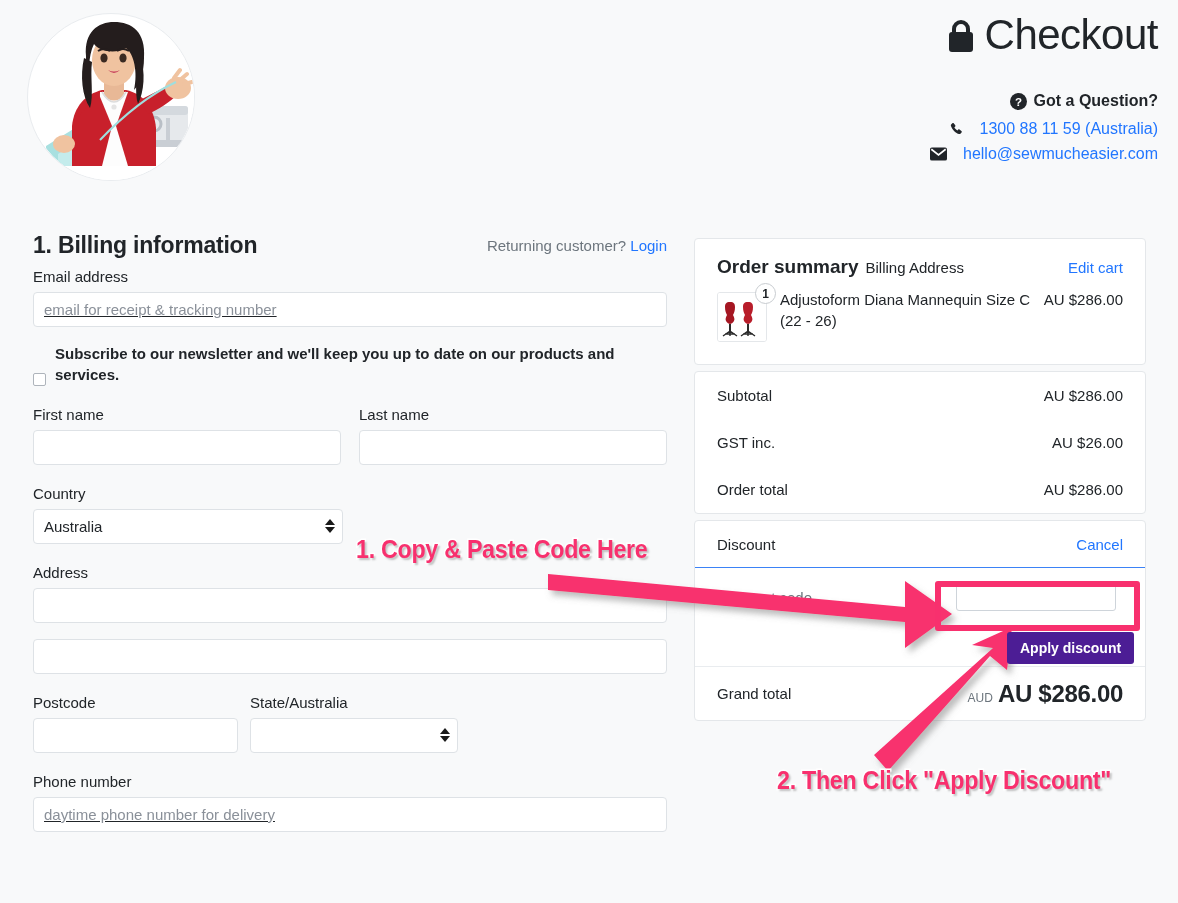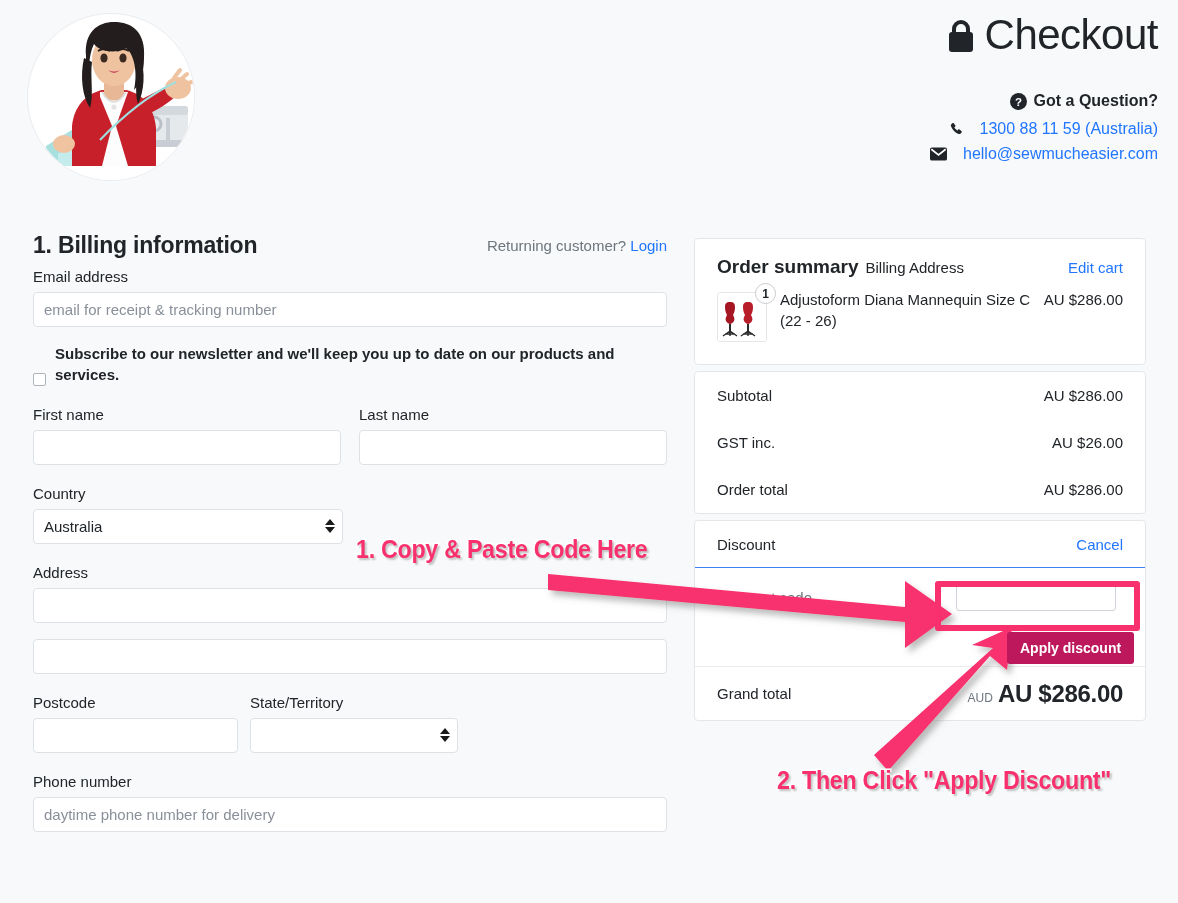--- a/index.html
+++ b/index.html
@@ -61,20 +61,21 @@
   .field-label {
     font-size: 15px; color: #212529; font-weight: normal;
     margin-bottom: 7px; display: block;
   }
   .txt-input {
     width: 100%; height: 35px;
     border: 1px solid #dee2e6; border-radius: 4px;
     background: #ffffff; padding: 0 10px;
     font-size: 15px; font-family: inherit; color: #212529;
     outline: none;
+    text-decoration: underline;
   }
   .txt-input::placeholder { color: #8a9099; }
 
   .sel-wrap { position: relative; width: 100%; }
   .sel-input {
     width: 100%; height: 35px;
     border: 1px solid #dee2e6; border-radius: 4px;
     background: #ffffff; padding: 0 26px 0 10px;
     font-size: 15px; font-family: inherit; color: #212529;
     display: flex; align-items: center;
@@ -162,21 +163,21 @@
     font-size: 15px; color: #6c757d;
   }
   .disc-input {
     position: absolute; left: 261px; top: 13px;
     width: 160px; height: 30px;
     border: 1px solid #ced4da; border-radius: 3px; background: #fff;
     font-family: inherit; font-size: 14px; padding: 0 8px; outline: none;
   }
   .apply-btn {
     position: absolute; left: 1007px; top: 632px;
-    background: #be185d; color: #ffffff;
+    background: #4c1d95; color: #ffffff;
     border: none; border-radius: 3px;
     font-family: inherit; font-size: 14px; font-weight: bold;
     padding: 8px 13px; cursor: pointer; z-index: 40;
   }
 
   .grand-row {
     display: flex; align-items: center; justify-content: space-between;
     padding: 0 22px; height: 53px;
   }
   .grand-label { font-size: 15px; color: #212529; }
@@ -363,21 +364,21 @@
   <div class="row-gap-md">
     <input class="txt-input" type="text" style="">
   </div>
 
   <div class="triple row-gap-lg">
     <div class="t-postcode">
       <label class="field-label">Postcode</label>
       <input class="txt-input" type="text" style="">
     </div>
     <div class="t-state">
-      <label class="field-label">State/Territory</label>
+      <label class="field-label">State/Australia</label>
       <div class="sel-wrap">
         <div class="sel-input">
           <span></span>
         </div>
         <span class="sel-arrows">
           <i class="ar-up"></i>
             <i class="ar-dn"></i>
         </span>
       </div>
     </div>

